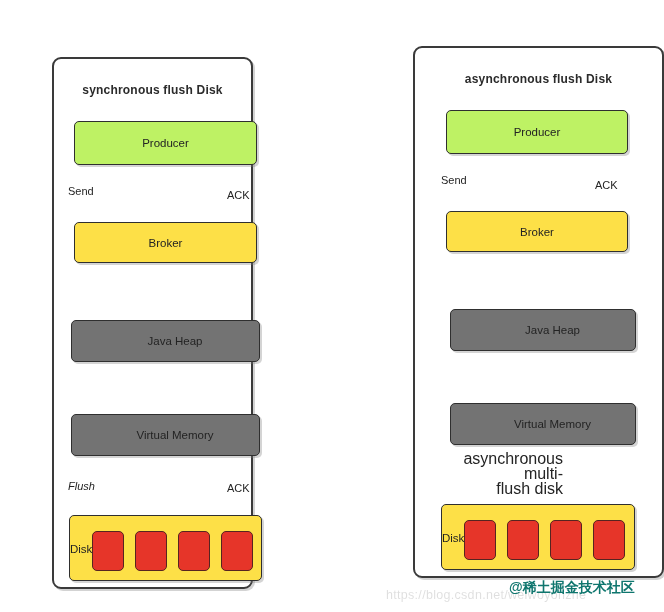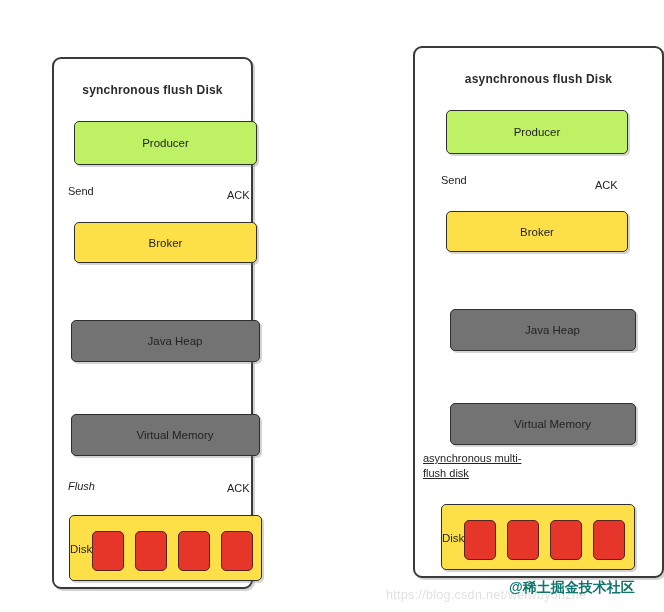--- a/index.html
+++ b/index.html
@@ -53,22 +53,22 @@
 
   .edge-label{position:absolute;font-size:11px;color:#242424;white-space:nowrap;}
   .panel.left  .lbl-send{left:14px;top:126px;}
   .panel.left  .lbl-ack-top{left:173px;top:130px;}
   .panel.left  .lbl-flush{left:14px;top:421px;font-style:italic;}
   .panel.left  .lbl-ack-bottom{left:173px;top:423px;}
   .panel.right .lbl-send{left:26px;top:126px;}
   .panel.right .lbl-ack-top{left:180px;top:131px;}
 
   .async-note{
-    position:absolute;left:8px;top:403px;width:140px;text-align:left;
-    font-size:11px;line-height:15px;color:#242424;text-decoration:underline;
+    position:absolute;left:8px;top:403px;width:140px;text-align:right;
+    font-size:16px;line-height:15px;color:#242424;
   }
 
   .wm-url{
     position:absolute;left:386px;top:588px;font-size:12.5px;color:rgba(0,0,0,0.13);
     white-space:nowrap;letter-spacing:.3px;
   }
   .wm-community{
     position:absolute;left:509px;top:579px;font-size:14px;color:#0f766e;
     white-space:nowrap;font-weight:bold;
   }

